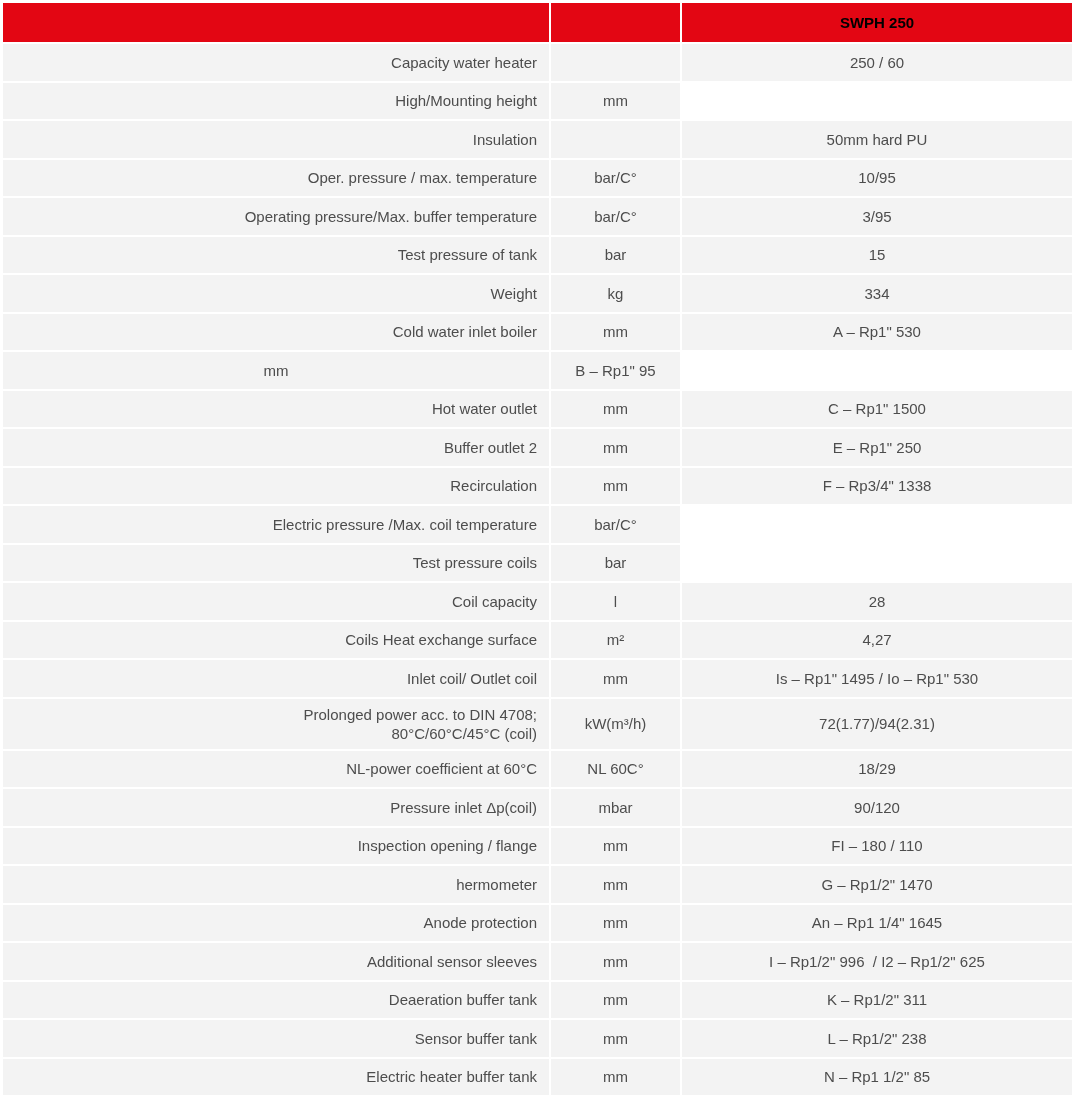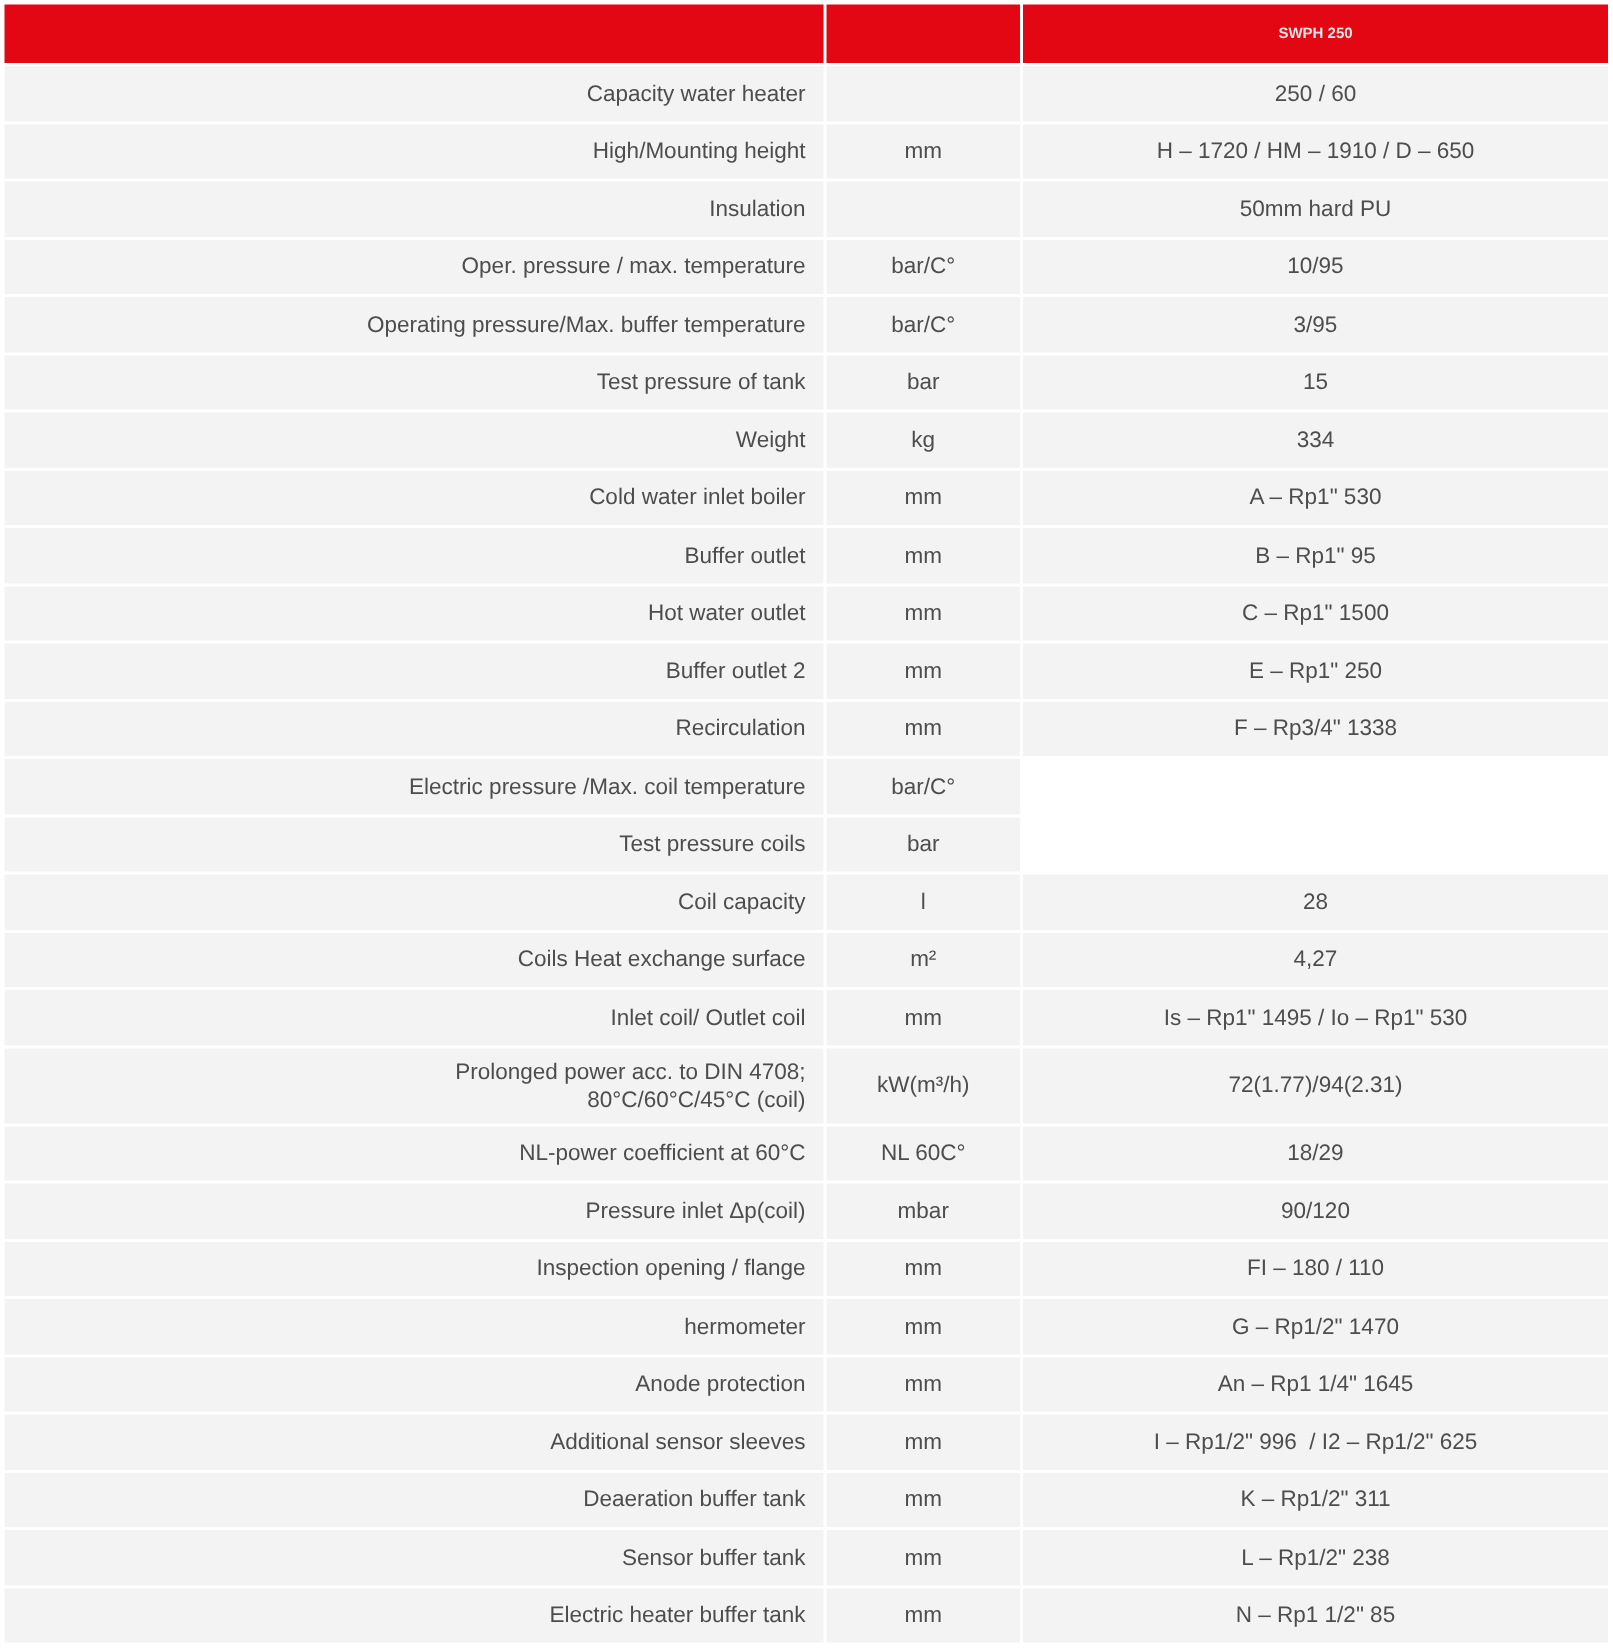--- a/index.html
+++ b/index.html
@@ -42,23 +42,23 @@
     padding-right: 12px;
   }
   .cell.unit   { justify-content: center; text-align: center; }
   .cell.value  { justify-content: center; text-align: center; }
   .header-row .cell {
     background: var(--accent, #e30613);
     min-height: 39px;
     padding: 0;
   }
   .header-row .product {
-    color: #e5e5e5;
+    color: #000000;
     font-weight: bold;
-    font-size: 10px;
+    font-size: 15px;
     justify-content: center;
     text-align: left;
   }
 </style>
 </head>
 <body>
 
 <div class="page">
   <div class="spec-table">
     <div class="row header-row">
@@ -69,21 +69,20 @@
     <div id="table-body" style="display:flex;flex-direction:column;row-gap:2px;">
   <div class="row">
     <div class="cell label">Capacity water heater</div>
     <div class="cell unit"></div>
     <div class="cell value">250 / 60</div>
   </div>
 
   <div class="row">
     <div class="cell label">High/Mounting height</div>
     <div class="cell unit">mm</div>
-    <div class="cell value">H – 1720 / HM – 1910 / D – 650</div>
   </div>
 
   <div class="row">
     <div class="cell label">Insulation</div>
     <div class="cell unit"></div>
     <div class="cell value">50mm hard PU</div>
   </div>
 
   <div class="row">
     <div class="cell label">Oper. pressure / max. temperature</div>
@@ -109,21 +108,20 @@
     <div class="cell value">334</div>
   </div>
 
   <div class="row">
     <div class="cell label">Cold water inlet boiler</div>
     <div class="cell unit">mm</div>
     <div class="cell value">A – Rp1" 530</div>
   </div>
 
   <div class="row">
-    <div class="cell label">Buffer outlet</div>
     <div class="cell unit">mm</div>
     <div class="cell value">B – Rp1" 95</div>
   </div>
 
   <div class="row">
     <div class="cell label">Hot water outlet</div>
     <div class="cell unit">mm</div>
     <div class="cell value">C – Rp1" 1500</div>
   </div>
 

